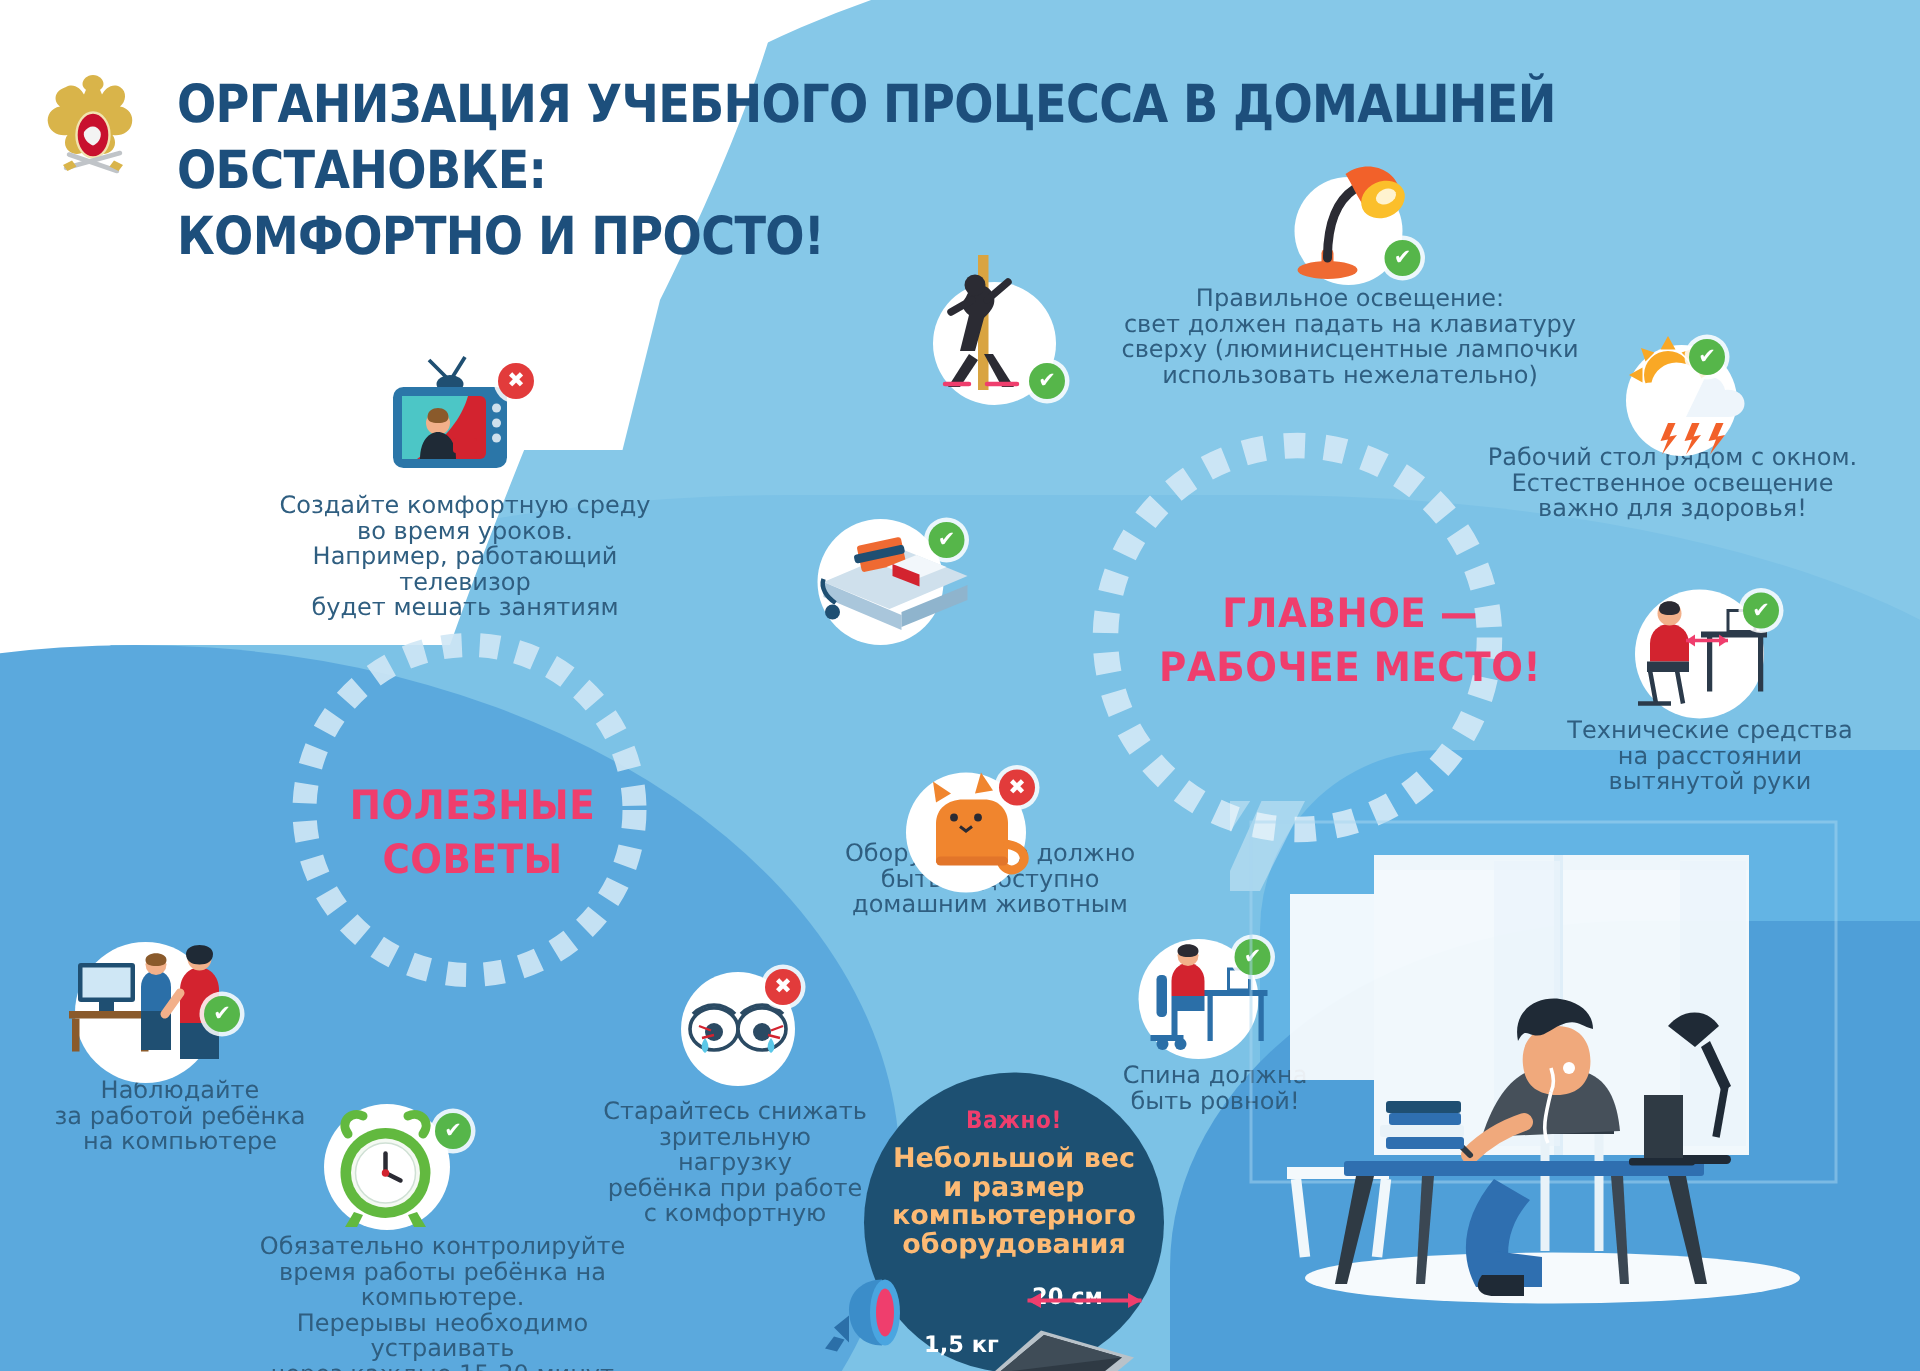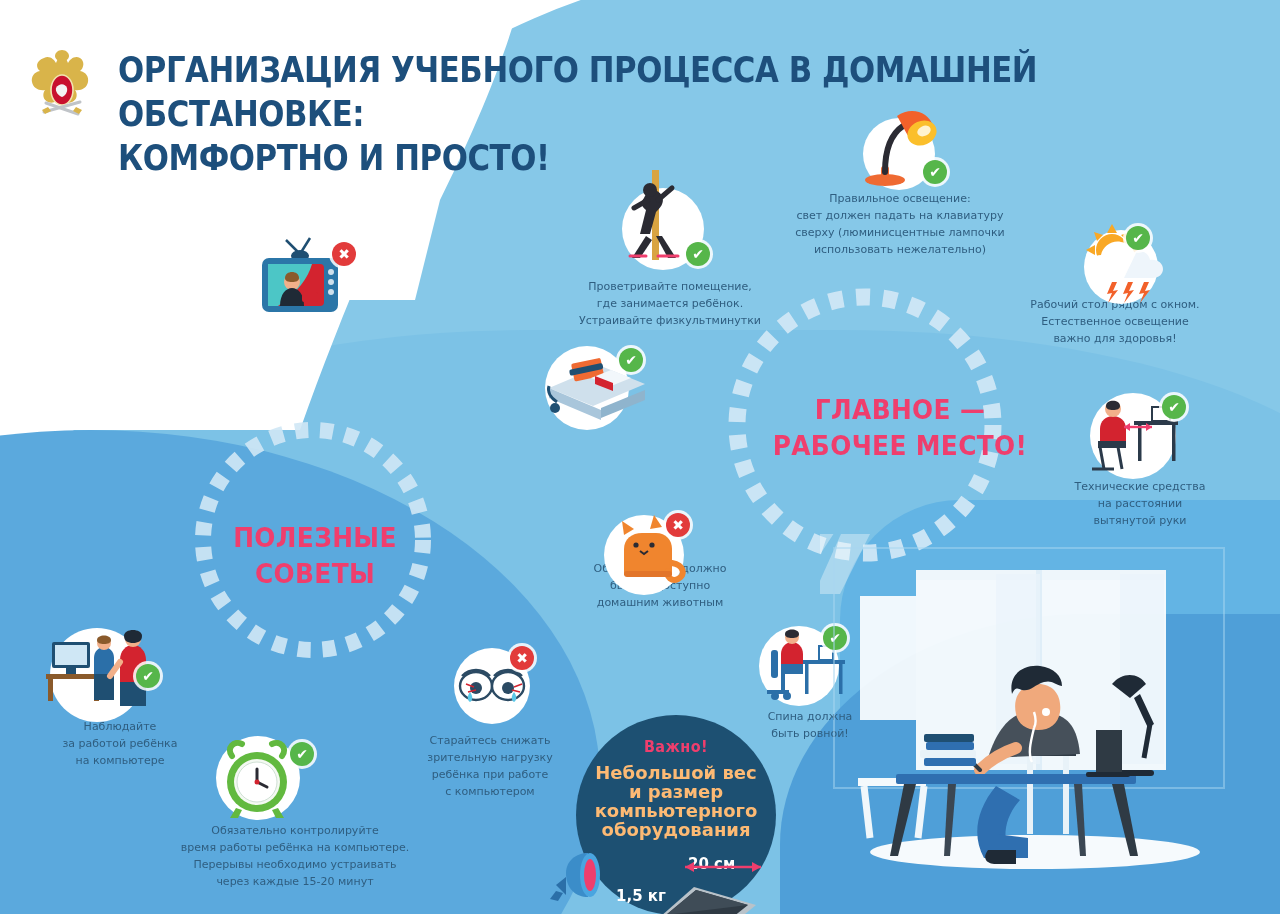--- a/index.html
+++ b/index.html
@@ -74,21 +74,21 @@
     text-transform:uppercase;letter-spacing:0.4px;
     transform:scaleX(0.92);
     white-space:pre-line;
   }
   #head-main{left:740px;top:392px;width:320px;}
   #head-tips{left:190px;top:520px;width:250px;}
 
   
   .tip{position:absolute;}
   .tip .tip-text{
-    color:#2f5e80;font-size:11px;line-height:17px;text-align:center;
+    color:#2f5e80;font-size:16px;line-height:17px;text-align:center;
     white-space:pre-line;font-family:"DejaVu Sans","Liberation Sans",sans-serif;
   }
   .icon-wrap{position:absolute;}
   .disc{
     position:absolute;border-radius:50%;background:#ffffff;
   }
   .badge{
     position:absolute;width:24px;height:24px;border-radius:50%;
     display:flex;align-items:center;justify-content:center;
     color:#fff;font-size:14px;font-weight:700;line-height:1;
@@ -242,25 +242,20 @@
       <path d="M20 56 l28 0 0 7 -28 0z" fill="#2b3a4a"></path>
       <path d="M22 62 l4 22 m14-22 l4 22" stroke="#2b3a4a" stroke-width="3"></path>
       <path d="M14 84 l22 0" stroke="#2b3a4a" stroke-width="3"></path>
       <path d="M46 42 l28 0" stroke="#ef3e6d" stroke-width="2.4"></path>
       <path d="M46 42 l6-4 0 8z" fill="#ef3e6d"></path>
       <path d="M74 42 l-6-4 0 8z" fill="#ef3e6d"></path>
     </svg>
     <div class="badge ok" style="left:84px;top:10px;">✔</div>
   </div>
 
-  <div class="tip" style="left:540px;top:278px;width:260px;">
-    <div class="tip-text">Проветривайте помещение,
-где занимается ребёнок.
-Устраивайте физкультминутки</div>
-  </div>
   <div class="icon-wrap" style="left:600px;top:170px;width:130px;height:105px;">
     <div class="disc" style="left:22px;top:18px;width:82px;height:82px;"></div>
     <svg class="flat" style="left:0;top:0;" width="130" height="105">
       <rect x="52" y="0" width="7" height="90" fill="#d9a441"></rect>
       <path d="M44 28 c4-10 14-10 18-2 3 7-2 12-6 16 l-6 22 -10 0 6-24 c-4-3-6-7-2-12z" fill="#2b2b33"></path>
       <circle cx="50" cy="20" r="7" fill="#2b2b33"></circle>
       <path d="M46 66 l-14 22 8 0 12-18z" fill="#2b2b33"></path>
       <path d="M56 66 l12 22 8 0 -14-22z" fill="#2b2b33"></path>
       <path d="M48 30 l-14 8" stroke="#2b2b33" stroke-width="5" stroke-linecap="round"></path>
       <path d="M58 30 l14 -12" stroke="#2b2b33" stroke-width="5" stroke-linecap="round"></path>
@@ -324,20 +319,26 @@
       <path d="M38 54 l0 18" stroke="#2b6fa8" stroke-width="4"></path>
       <rect x="26" y="30" width="7" height="28" rx="3" fill="#2b6fa8"></rect>
       <path d="M22 72 l22 0" stroke="#2b6fa8" stroke-width="4"></path>
       <circle cx="30" cy="76" r="4" fill="#2b6fa8"></circle>
       <circle cx="42" cy="76" r="4" fill="#2b6fa8"></circle>
       <path d="M74 26 l14 0 0 14 -14 0z" fill="#ffffff" stroke="#2b6fa8" stroke-width="2"></path>
     </svg>
     <div class="badge ok" style="left:78px;top:6px;">✔</div>
   </div>
 
+  <div class="tip" style="left:180px;top:328px;width:260px;">
+    <div class="tip-text">Создайте комфортную среду
+во время уроков.
+Например, работающий телевизор
+будет мешать занятиям</div>
+  </div>
   <div class="icon-wrap" style="left:248px;top:232px;width:120px;height:96px;">
     <div class="disc" style="left:22px;top:12px;width:76px;height:76px;"></div>
     <svg class="flat" style="left:0;top:0;" width="120" height="96">
       <path d="M52 22 l-14-14 m14 14 l10-16" stroke="#1f4f72" stroke-width="2.5" fill="none"></path>
       <ellipse cx="52" cy="24" rx="9" ry="6" fill="#1f4f72"></ellipse>
       <rect x="14" y="26" width="76" height="54" rx="7" fill="#2b76a8"></rect>
       <rect x="20" y="32" width="56" height="42" rx="4" fill="#d3232f"></rect>
       <path d="M20 32 h44 c-4 14-14 28-34 42 h-10 z" fill="#4cc6c6"></path>
       <circle cx="44" cy="50" r="8" fill="#f2b08a"></circle>
       <path d="M37 46 c0-8 14-8 14 0 0 3-3 4-7 4s-7-1-7-4z" fill="#8a5a2b"></path>
@@ -397,21 +398,21 @@
       <path d="M36 80 l-6 10 8 0 4-8z" fill="#62b93f"></path>
       <path d="M78 80 l6 10 -8 0 -4-8z" fill="#62b93f"></path>
     </svg>
     <div class="badge ok" style="left:90px;top:14px;">✔</div>
   </div>
 
   <div class="tip" style="left:400px;top:732px;width:180px;">
     <div class="tip-text">Старайтесь снижать
 зрительную нагрузку
 ребёнка при работе
-с компьютером</div>
+с комфортную</div>
   </div>
   <div class="icon-wrap" style="left:440px;top:638px;width:110px;height:92px;">
     <div class="disc" style="left:14px;top:10px;width:76px;height:76px;"></div>
     <svg class="flat" style="left:0;top:0;" width="110" height="92">
       <ellipse cx="36" cy="48" rx="16" ry="14" fill="#ffffff" stroke="#2b4a63" stroke-width="2.4"></ellipse>
       <ellipse cx="68" cy="48" rx="16" ry="14" fill="#ffffff" stroke="#2b4a63" stroke-width="2.4"></ellipse>
       <circle cx="36" cy="50" r="6" fill="#2b4a63"></circle>
       <circle cx="68" cy="50" r="6" fill="#2b4a63"></circle>
       <path d="M22 38 c8-8 20-8 28 0" stroke="#2b4a63" stroke-width="2.4" fill="none"></path>
       <path d="M54 38 c8-8 20-8 28 0" stroke="#2b4a63" stroke-width="2.4" fill="none"></path>

